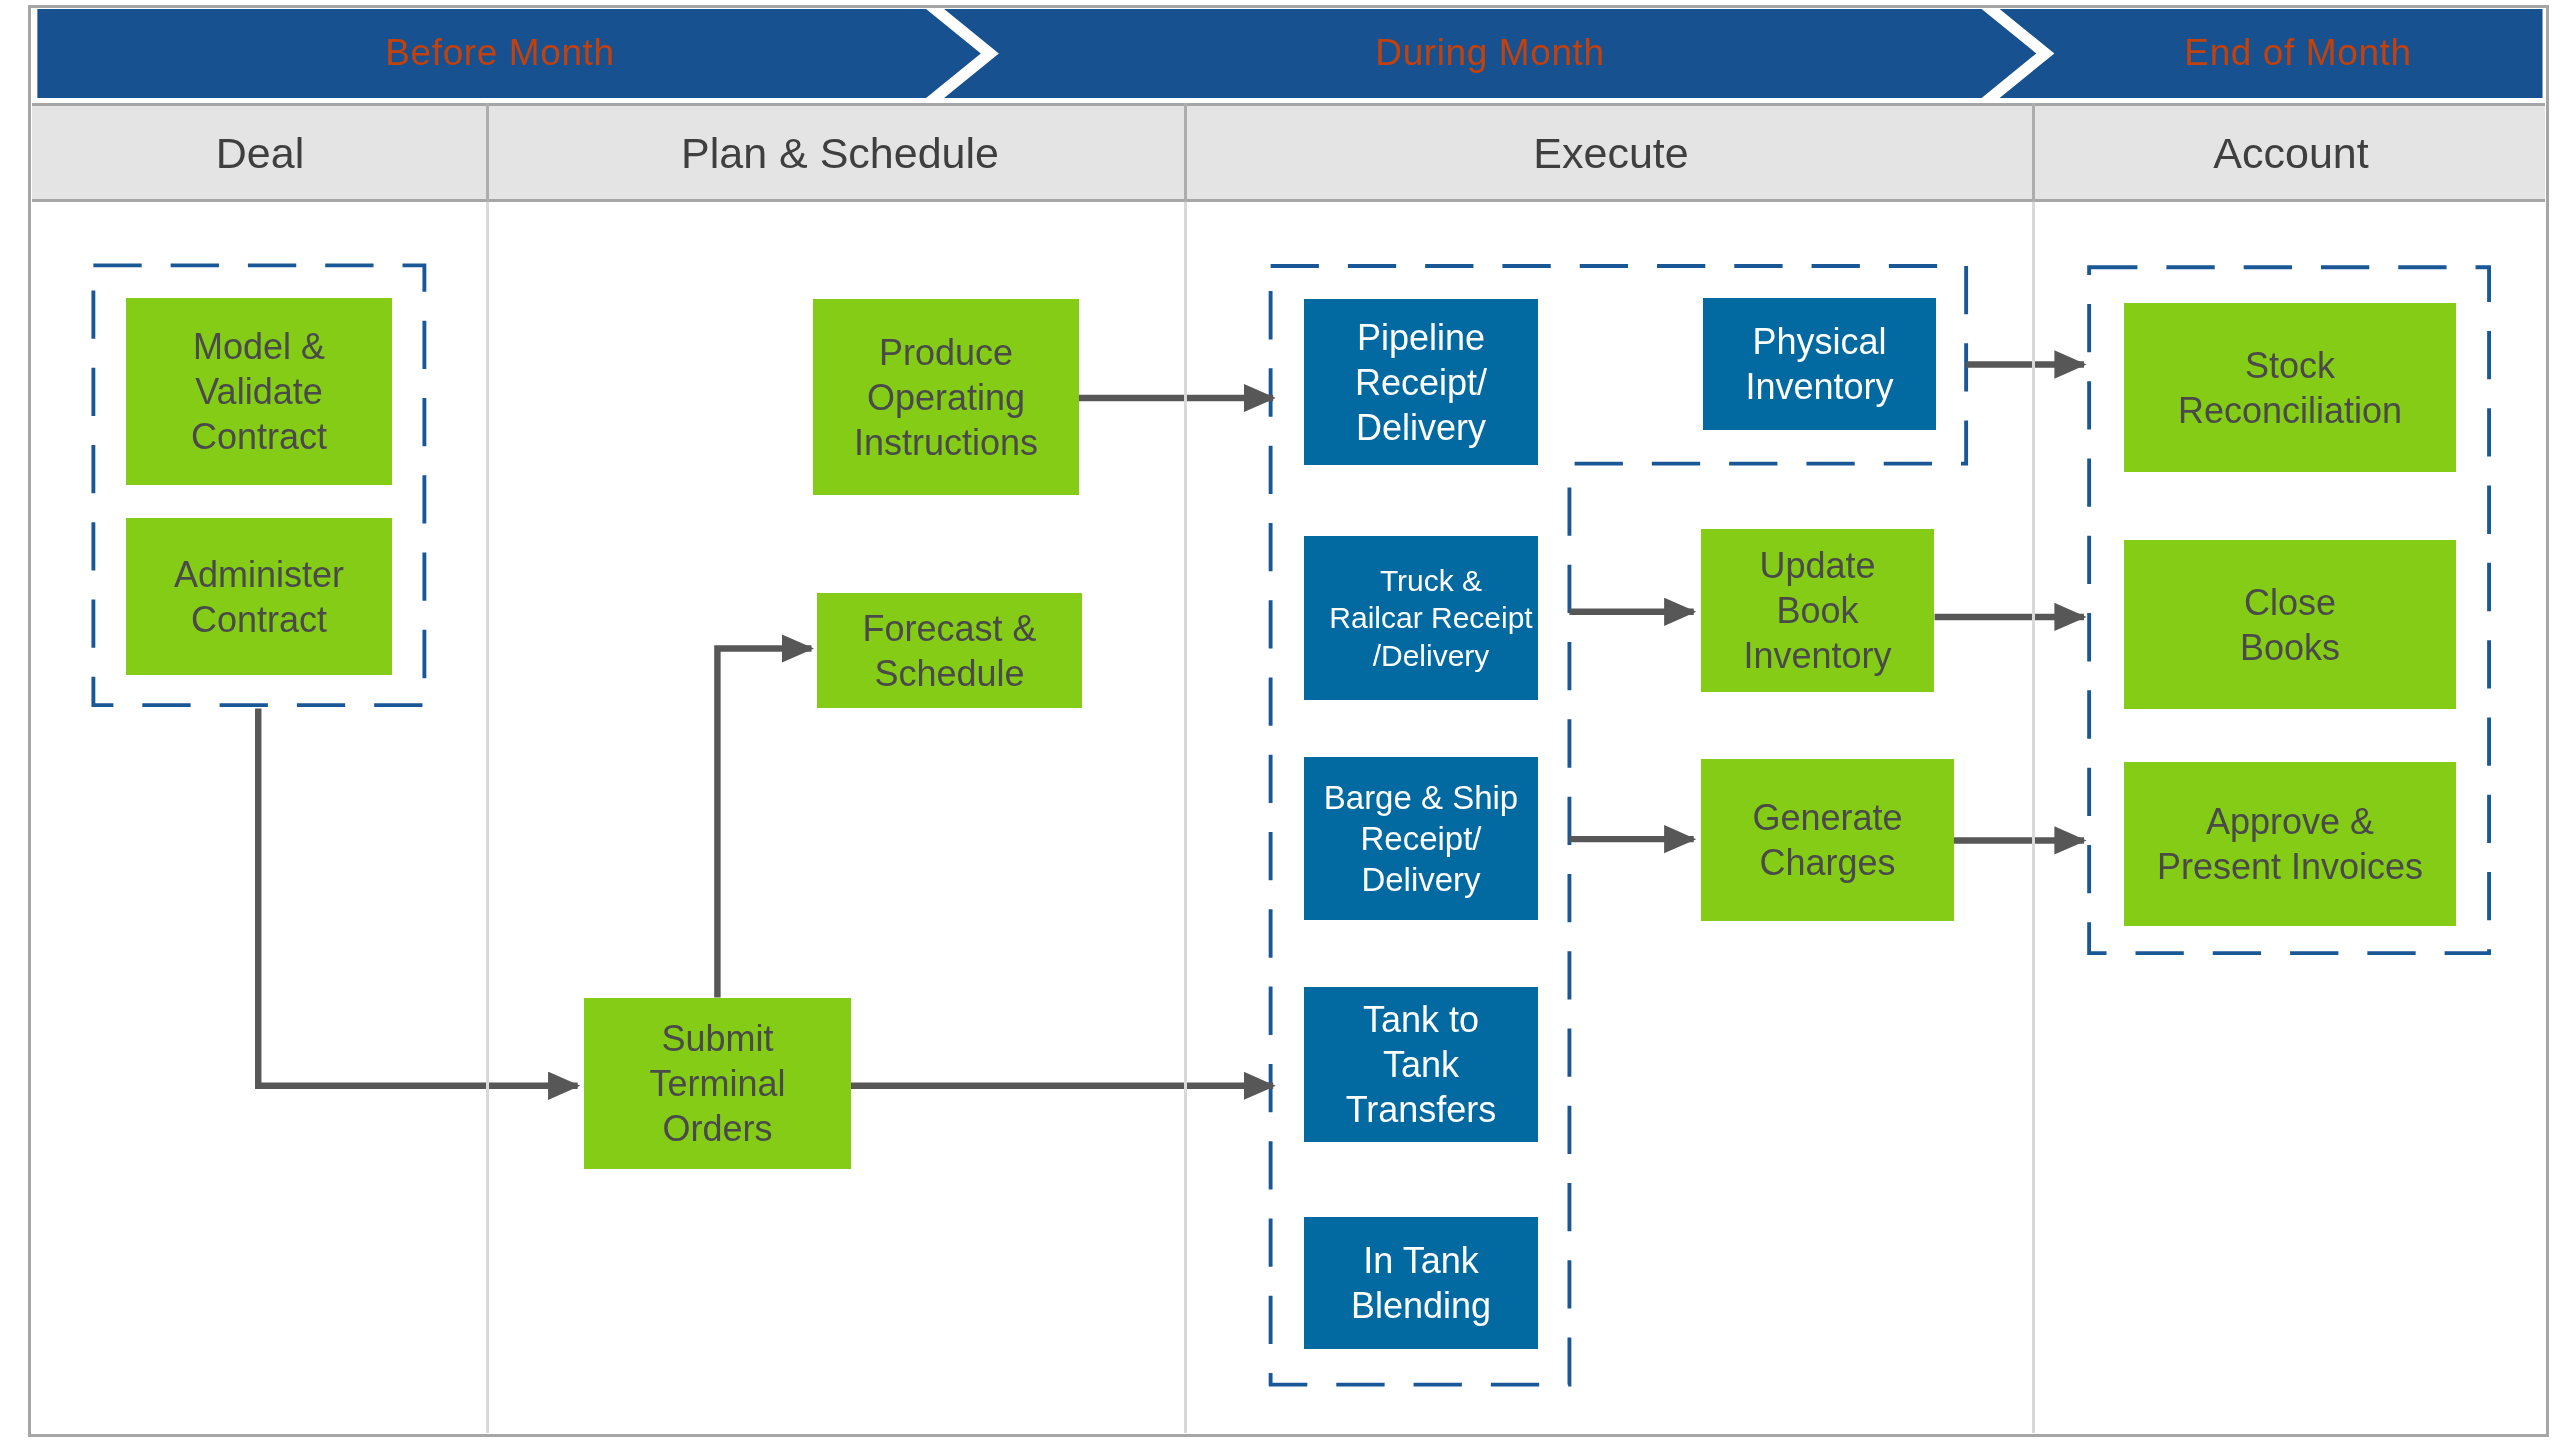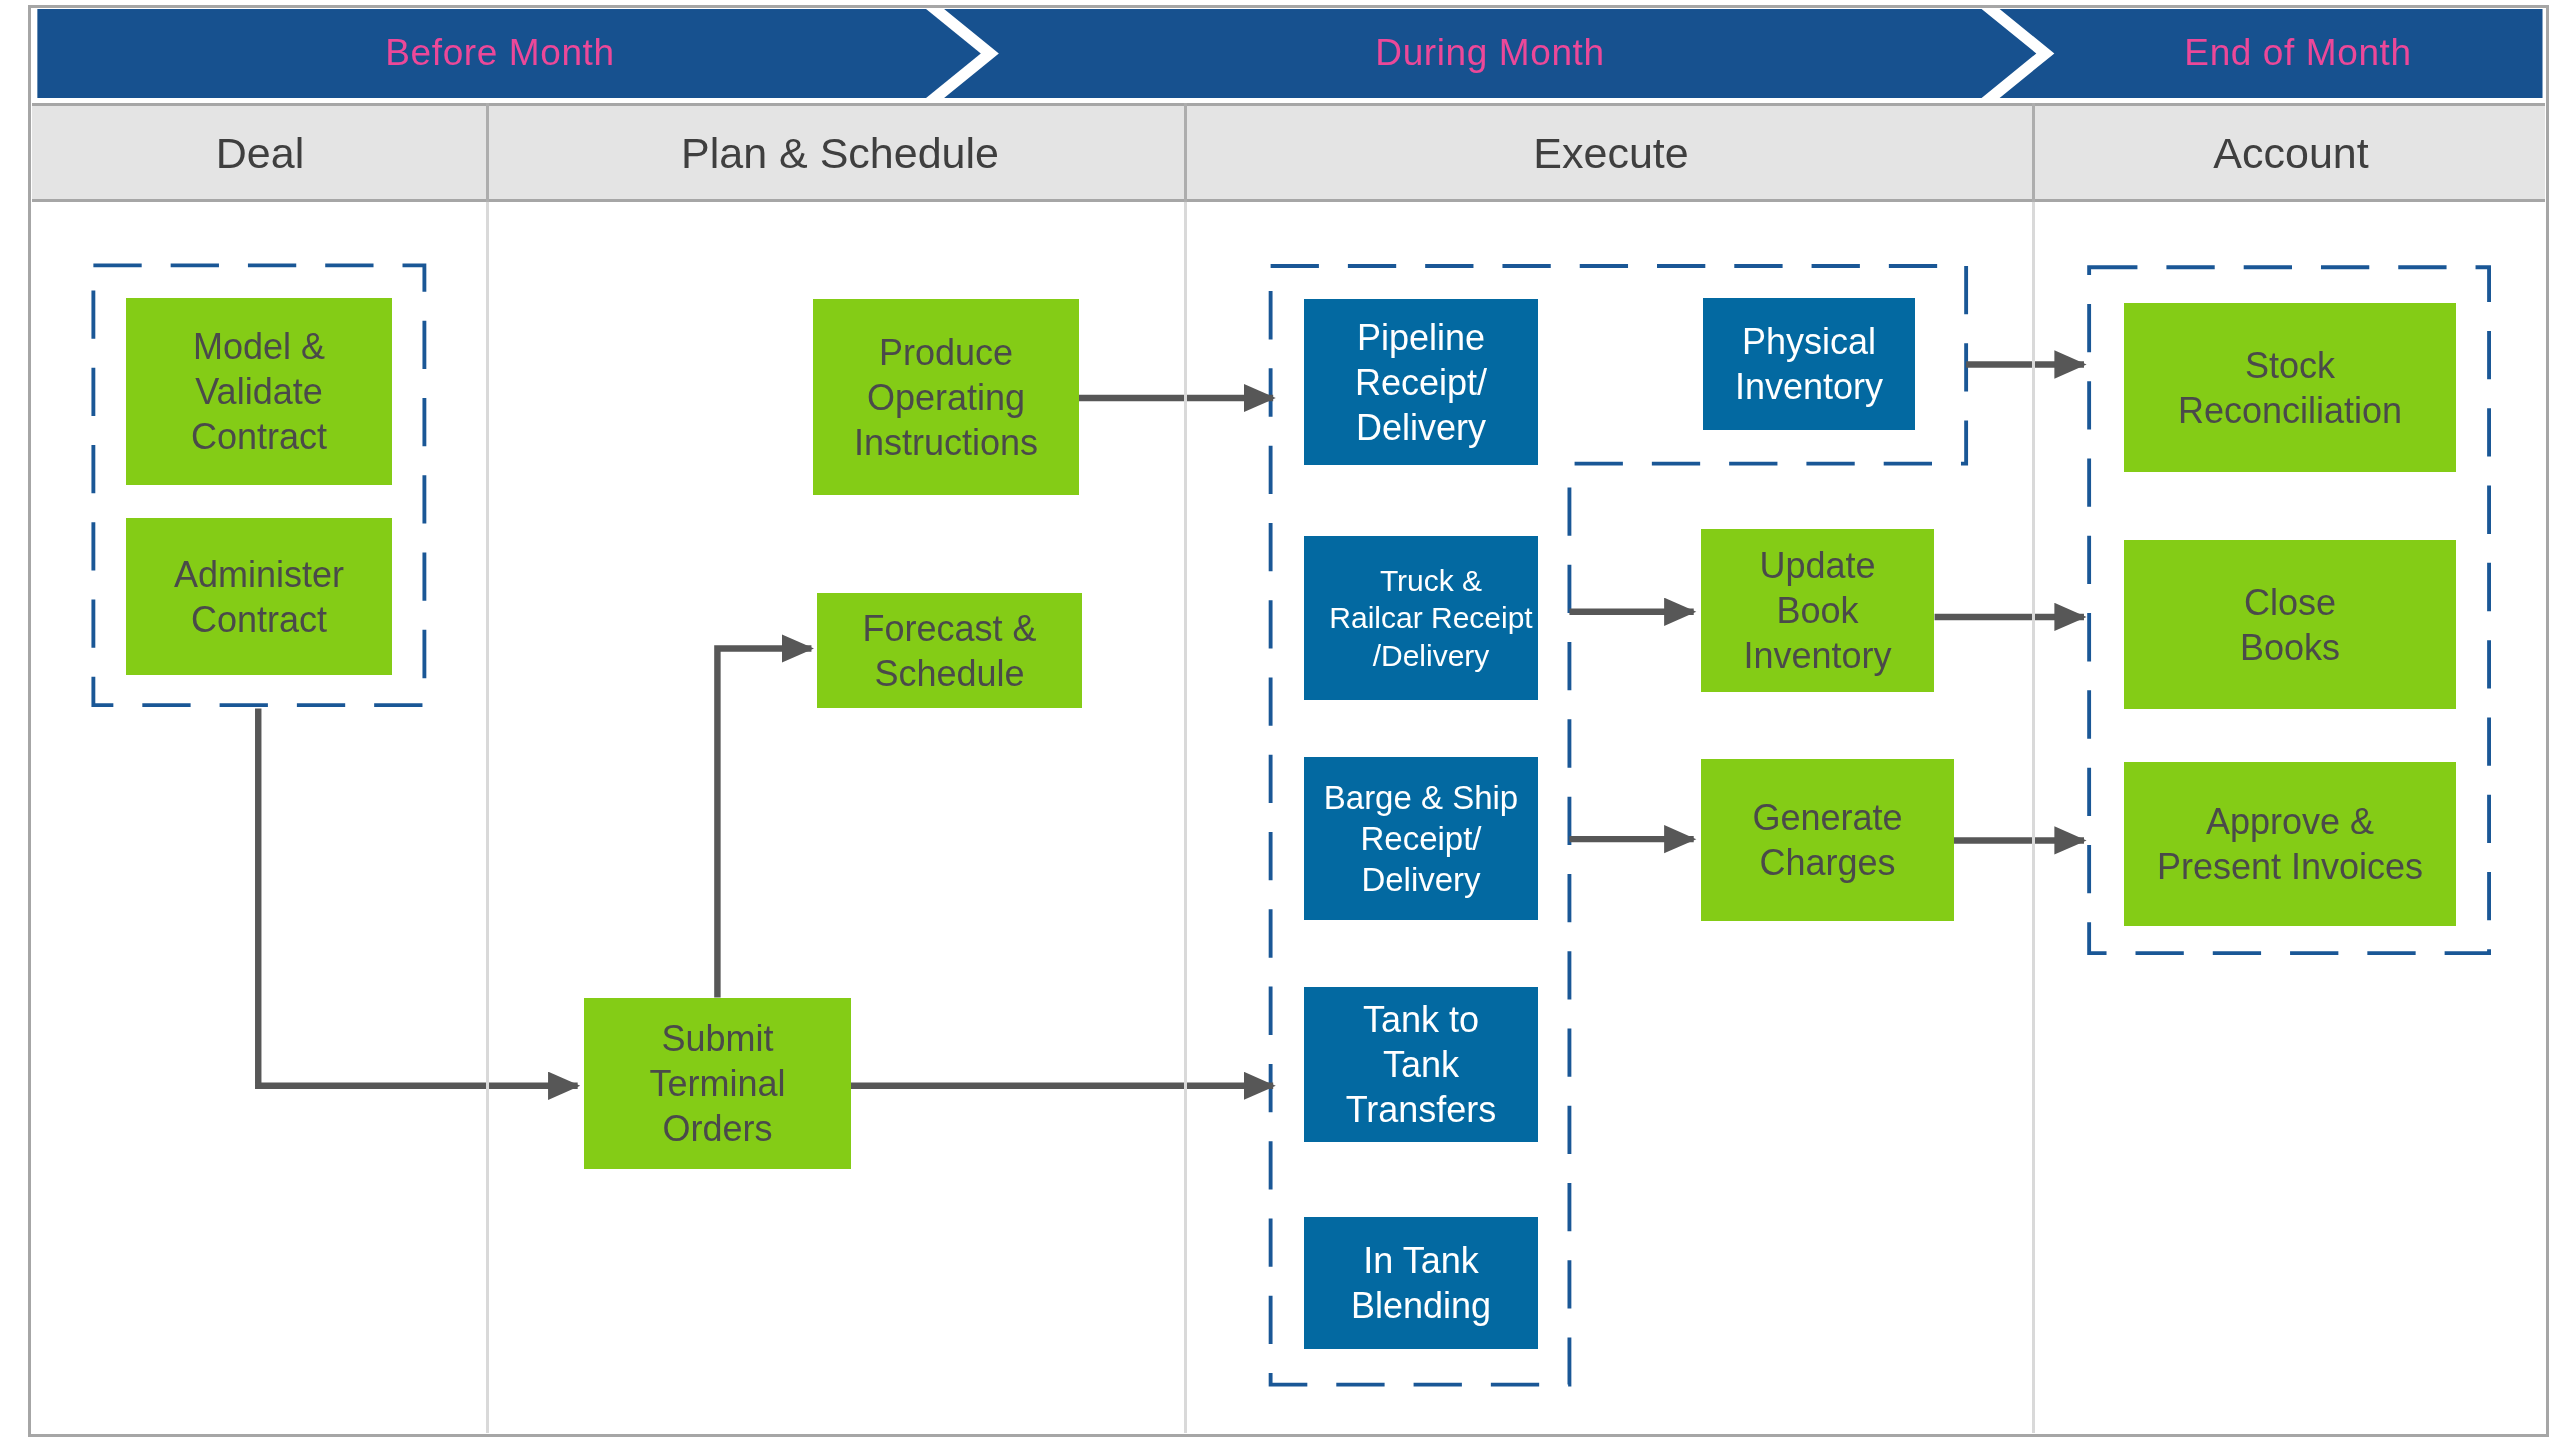--- a/index.html
+++ b/index.html
@@ -12,21 +12,21 @@
     overflow:hidden;
   }
   .abs{position:absolute;}
   
   #outer-border{
     left:28px; top:5.2px; width:2521px; height:1432px;
     border:3.9px solid #a6a6a6; box-sizing:border-box;
   }
   
   .phase-label{
-    color:#ec4899; font-size:37px; letter-spacing:0.6px;
+    color:#c2410c; font-size:37px; letter-spacing:0.6px;
     transform:translate(-50%,-50%); white-space:nowrap;
   }
   
   #lane-band{
     left:32px; top:103px; width:2513px; height:99px;
     background:#e4e4e4;
     border-top:3.9px solid #a6a6a6; border-bottom:3.9px solid #a6a6a6;
     box-sizing:border-box;
   }
   .lane-label{
@@ -142,21 +142,21 @@
       </div>
       <div class="node blue" style="left: 1304px; top: 987px; width: 234px; height: 155px;">
         <span>Tank to
 Tank
 Transfers</span>
       </div>
       <div class="node blue" style="left: 1304px; top: 1217px; width: 234px; height: 132px;">
         <span>In Tank
 Blending</span>
       </div>
-      <div class="node blue" style="left: 1703px; top: 298px; width: 212px; height: 132px;">
+      <div class="node blue" style="left: 1703px; top: 298px; width: 233px; height: 132px;">
         <span>Physical
 Inventory</span>
       </div>
       <div class="node gray" style="left: 1701px; top: 529px; width: 233px; height: 163px;">
         <span>Update
 Book
 Inventory</span>
       </div>
       <div class="node gray" style="left: 1701px; top: 759px; width: 253px; height: 162px;">
         <span>Generate

